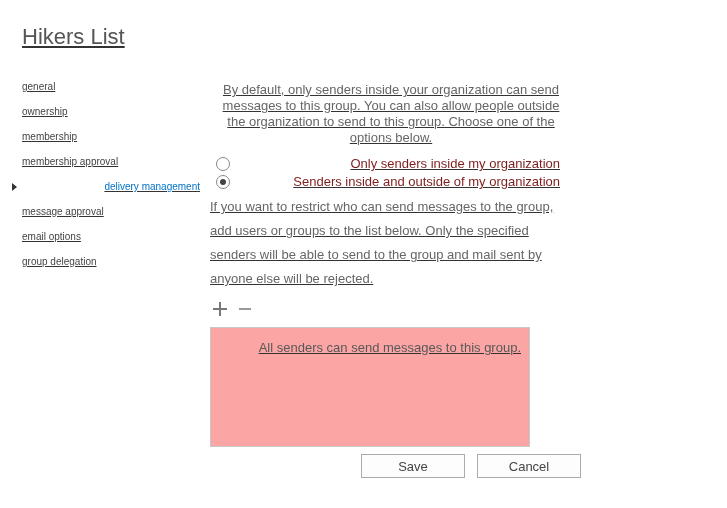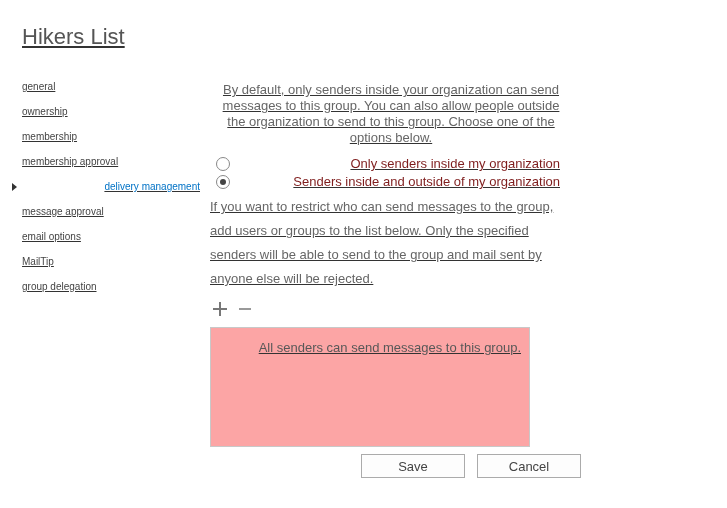--- a/index.html
+++ b/index.html
@@ -161,21 +161,20 @@
 
   <div class="content-area">
     <nav class="sidebar">
       <div class="sidebar-item">general</div>
       <div class="sidebar-item">ownership</div>
       <div class="sidebar-item">membership</div>
       <div class="sidebar-item">membership approval</div>
       <div class="sidebar-item active">delivery management</div>
       <div class="sidebar-item">message approval</div>
       <div class="sidebar-item">email options</div>
-      <div class="sidebar-item">MailTip</div>
       <div class="sidebar-item">group delegation</div>
     </nav>
 
     <div class="main">
       <p class="desc">By default, only senders inside your organization can send messages to this group. You can also allow people outside the organization to send to this group. Choose one of the options below.</p>
 
       <div class="radio-row">
         <span class="radio"></span>
         <span>Only senders inside my organization</span>
       </div>

